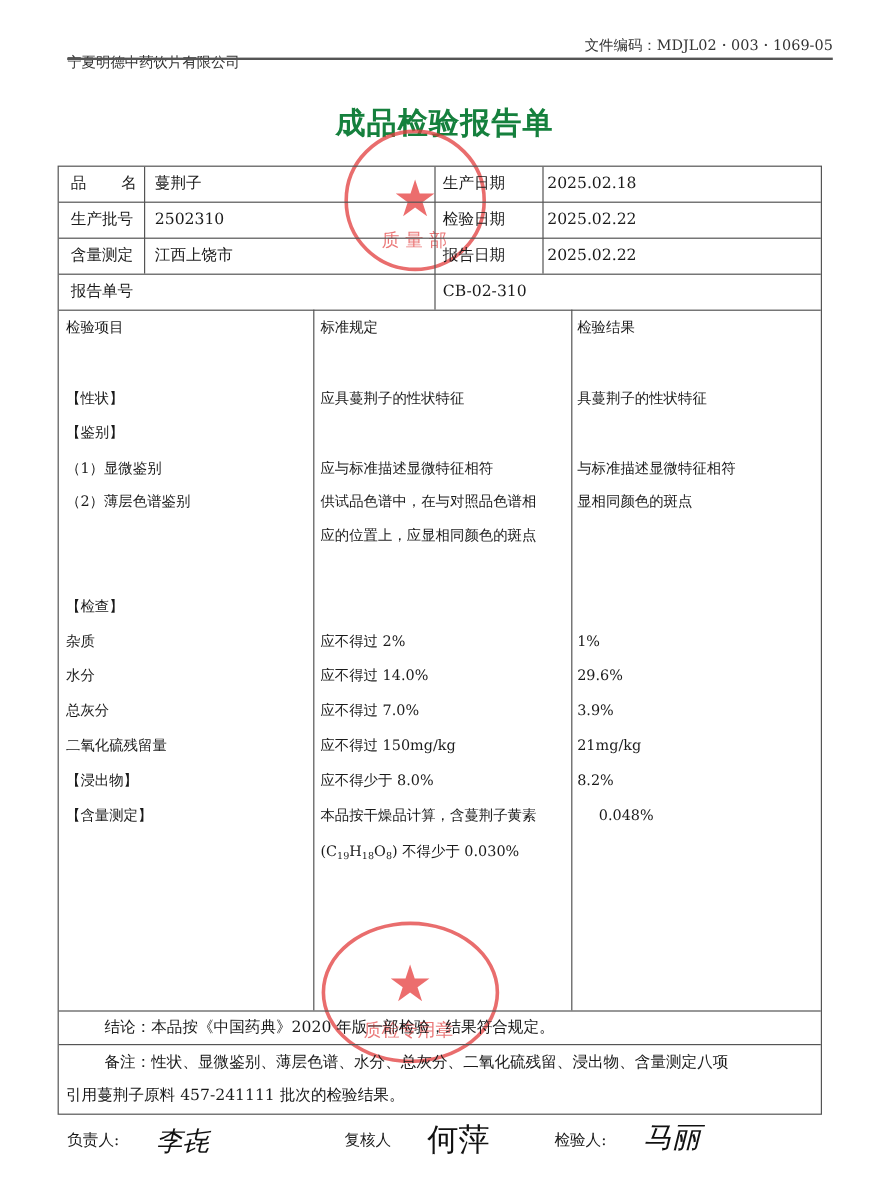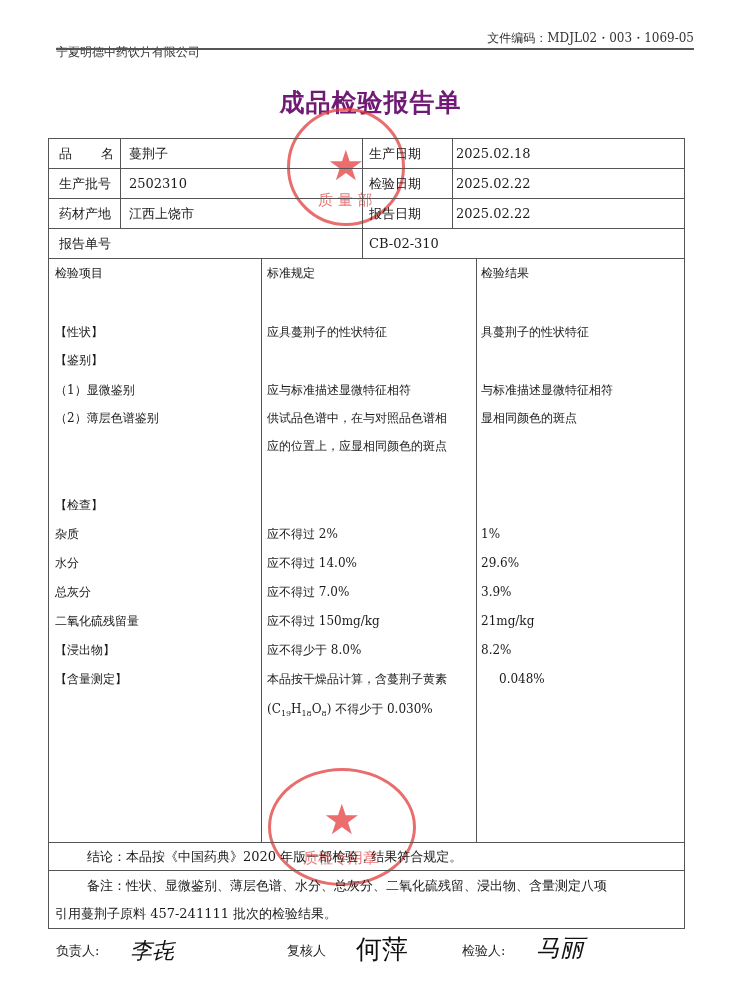--- a/index.html
+++ b/index.html
@@ -3,21 +3,21 @@
 <meta charset="utf-8">
 <style>
   html, body { margin:0; padding:0; background:#fff; }
   body { width:741px; height:1000px; position:relative; overflow:hidden;
          font-family: "DejaVu Serif", "Liberation Serif", serif; color:#1a1a1a; }
   .hdr { position:absolute; left:56px; top:30px; width:638px; height:18px; font-size:12px; color:#333; }
   .hdr .left { position:absolute; left:0; top:0;margin-top:14px; }
   .hdr .right { position:absolute; right:0; top:0; }
   .hdr-line { position:absolute; left:56px; top:48px; width:638px; height:0; border-top:2px solid #555; }
   .title { position:absolute; left:0; width:741px; top:86px; text-align:center; font-size:25px; font-weight:bold;
-           font-family: "DejaVu Sans", "Liberation Sans", sans-serif; letter-spacing:1px; color:#701a75; }
+           font-family: "DejaVu Sans", "Liberation Sans", sans-serif; letter-spacing:1px; color:#15803d; }
 
   .frame { position:absolute; left:48px; top:138px; width:637px; height:791px; border:1px solid #555; box-sizing:border-box; }
   .cell { position:absolute; font-size:13px; line-height:16px; white-space:nowrap; }
   .hline { position:absolute; height:0; border-top:1px solid #555; }
   .vline { position:absolute; width:0; border-left:1px solid #555; }
   .sub { font-size:8px; vertical-align:-3px; }
 
   .stamp { position:absolute; border-radius:50%; border:3px solid rgba(225,60,60,0.75); box-sizing:border-box; }
   .stamp .star { position:absolute; color:rgba(230,60,60,0.75); font-size:42px; line-height:42px; }
   .stamp .txt { position:absolute; color:rgba(225,60,60,0.7); font-size:16px; font-family:"DejaVu Serif", serif; }
@@ -58,21 +58,21 @@
   <div class="cell" style="left:10px; top:7px; letter-spacing:1px;">品　　名</div>
   <div class="cell" style="left:80px; top:7px;">蔓荆子</div>
   <div class="cell" style="left:320px; top:7px;">生产日期</div>
   <div class="cell" style="left:407px; top:7px;">2025.02.18</div>
 
   <div class="cell" style="left:10px; top:37px;">生产批号</div>
   <div class="cell" style="left:80px; top:37px;">2502310</div>
   <div class="cell" style="left:320px; top:37px;">检验日期</div>
   <div class="cell" style="left:407px; top:37px;">2025.02.22</div>
 
-  <div class="cell" style="left:10px; top:67px;">药材产地</div>
+  <div class="cell" style="left:10px; top:67px;">含量测定</div>
   <div class="cell" style="left:80px; top:67px;">江西上饶市</div>
   <div class="cell" style="left:320px; top:67px;">报告日期</div>
   <div class="cell" style="left:407px; top:67px;">2025.02.22</div>
 
   <div class="cell" style="left:10px; top:97px;">报告单号</div>
   <div class="cell" style="left:320px; top:97px;">CB-02-310</div>
 
   <div class="vline" style="left:212px; top:119px; height:584px;"></div>
   <div class="vline" style="left:427px; top:119px; height:584px;"></div>
 

